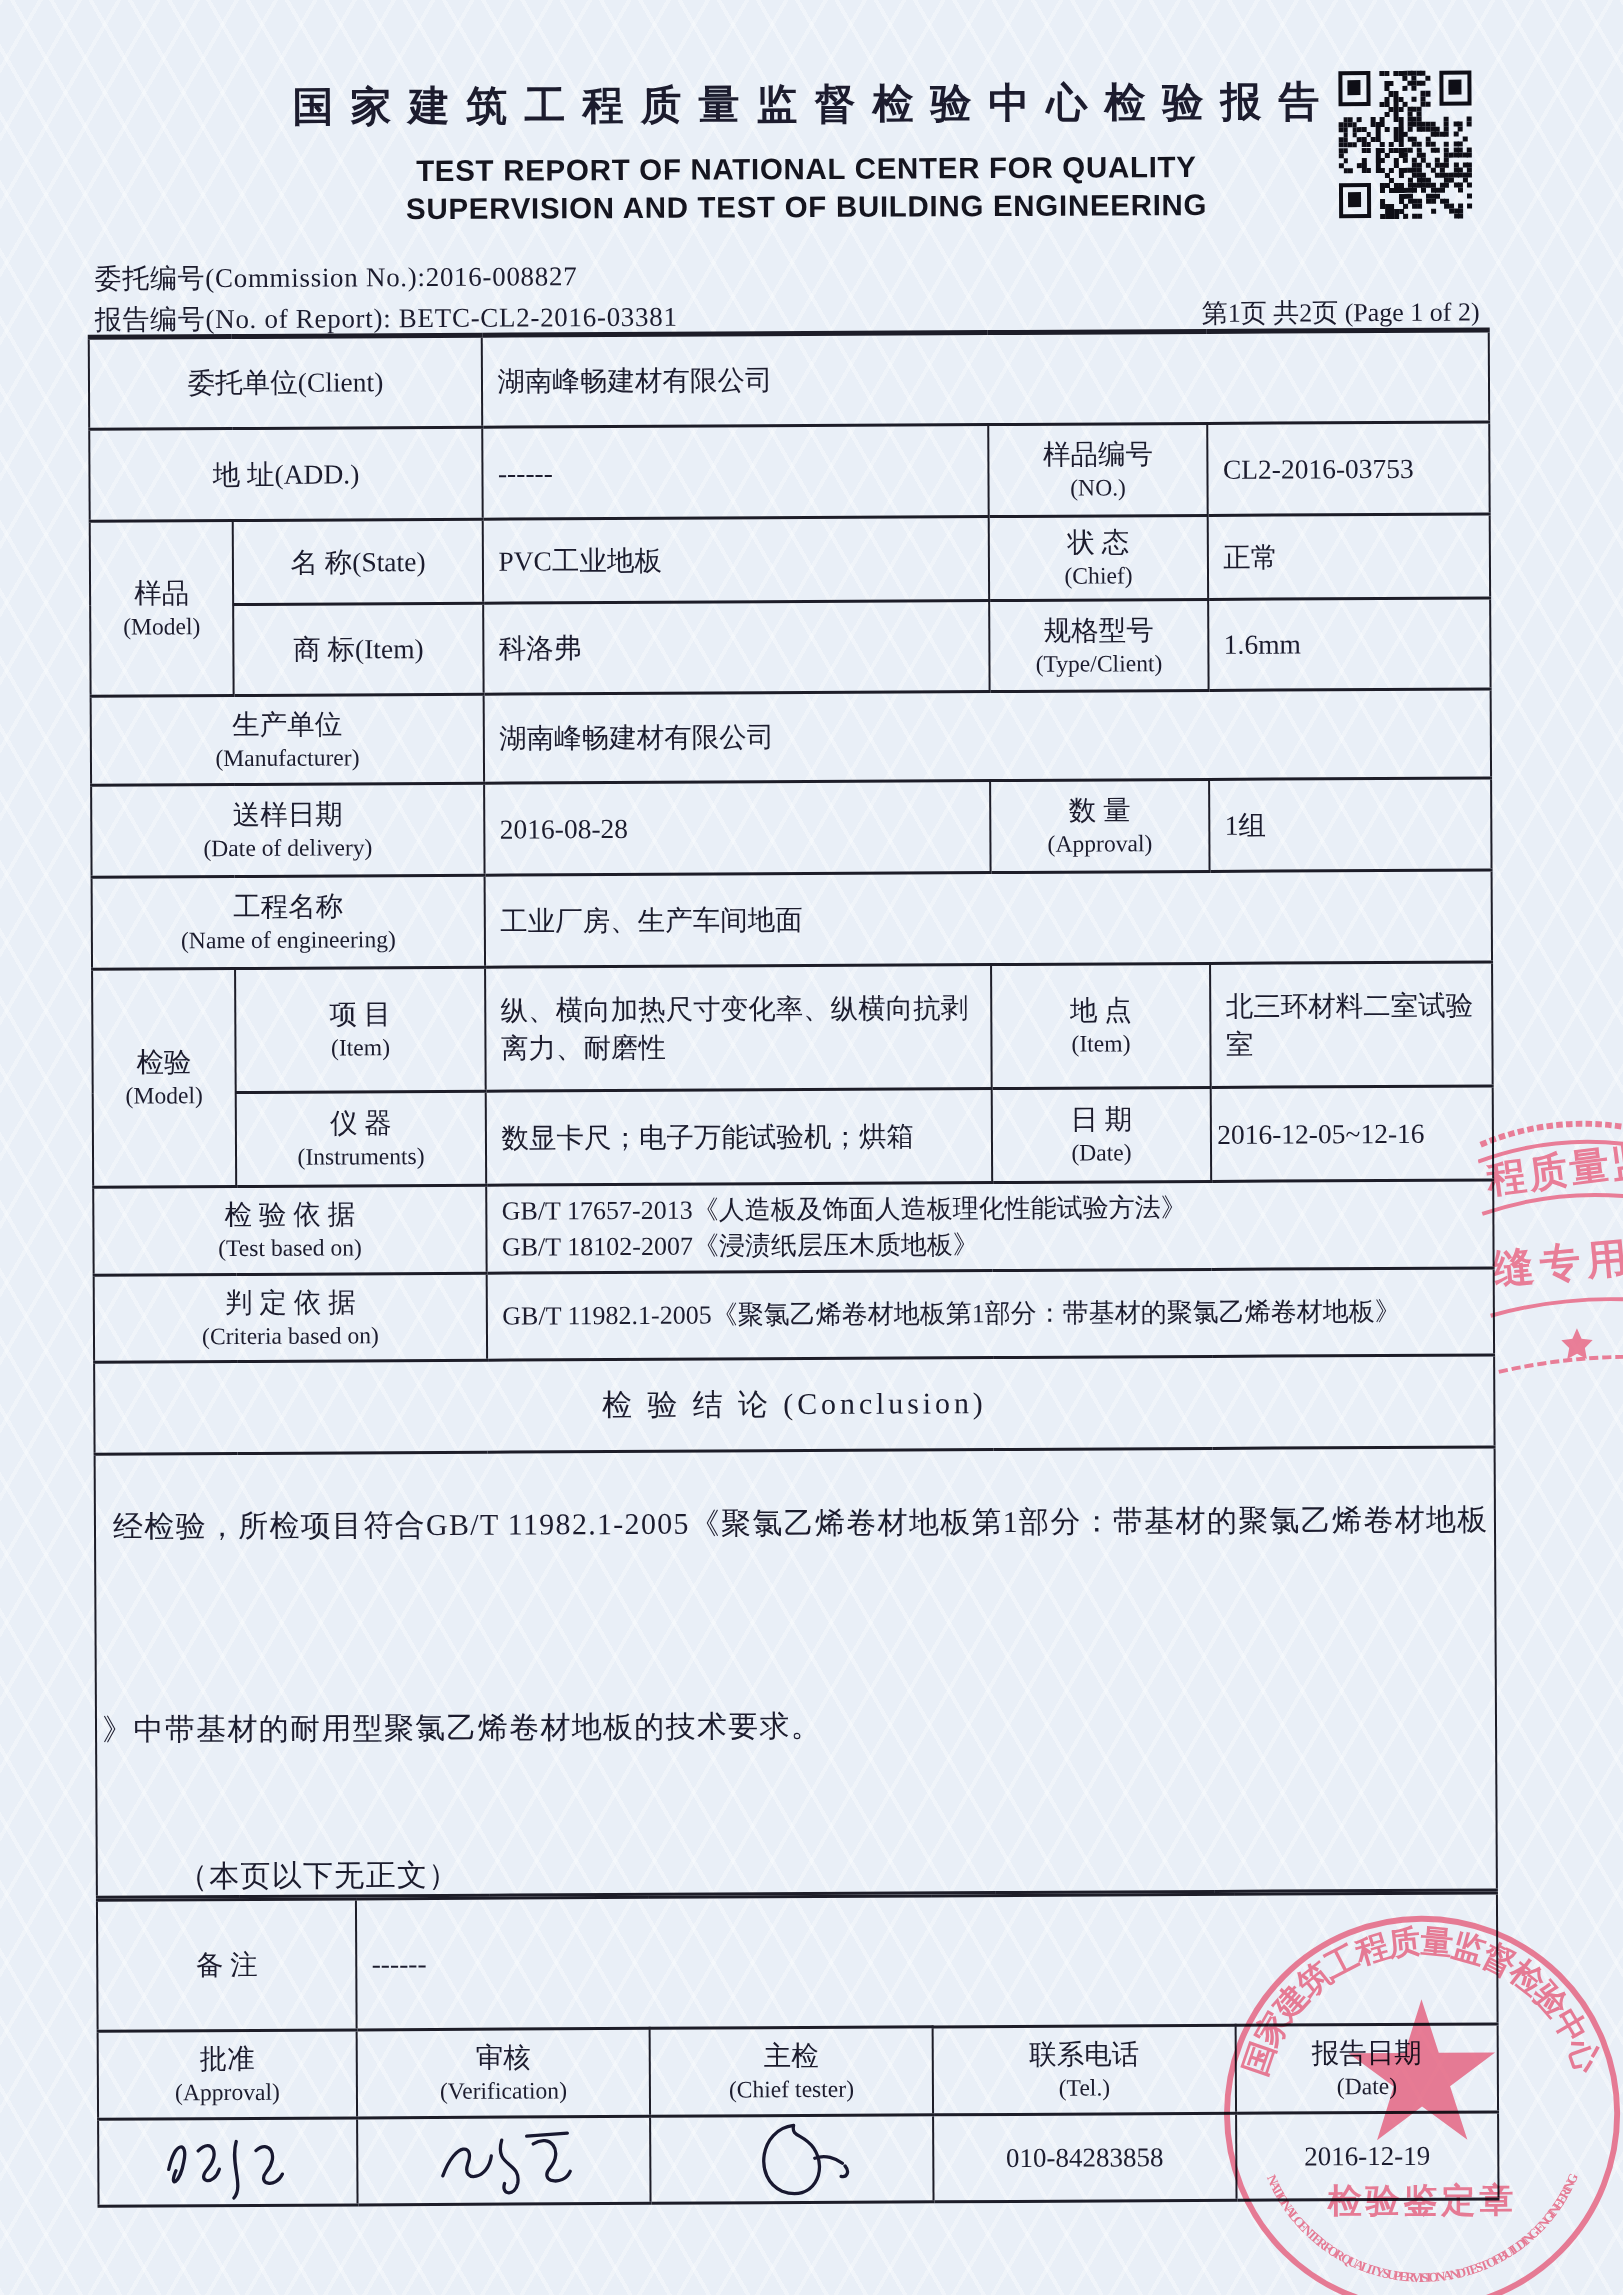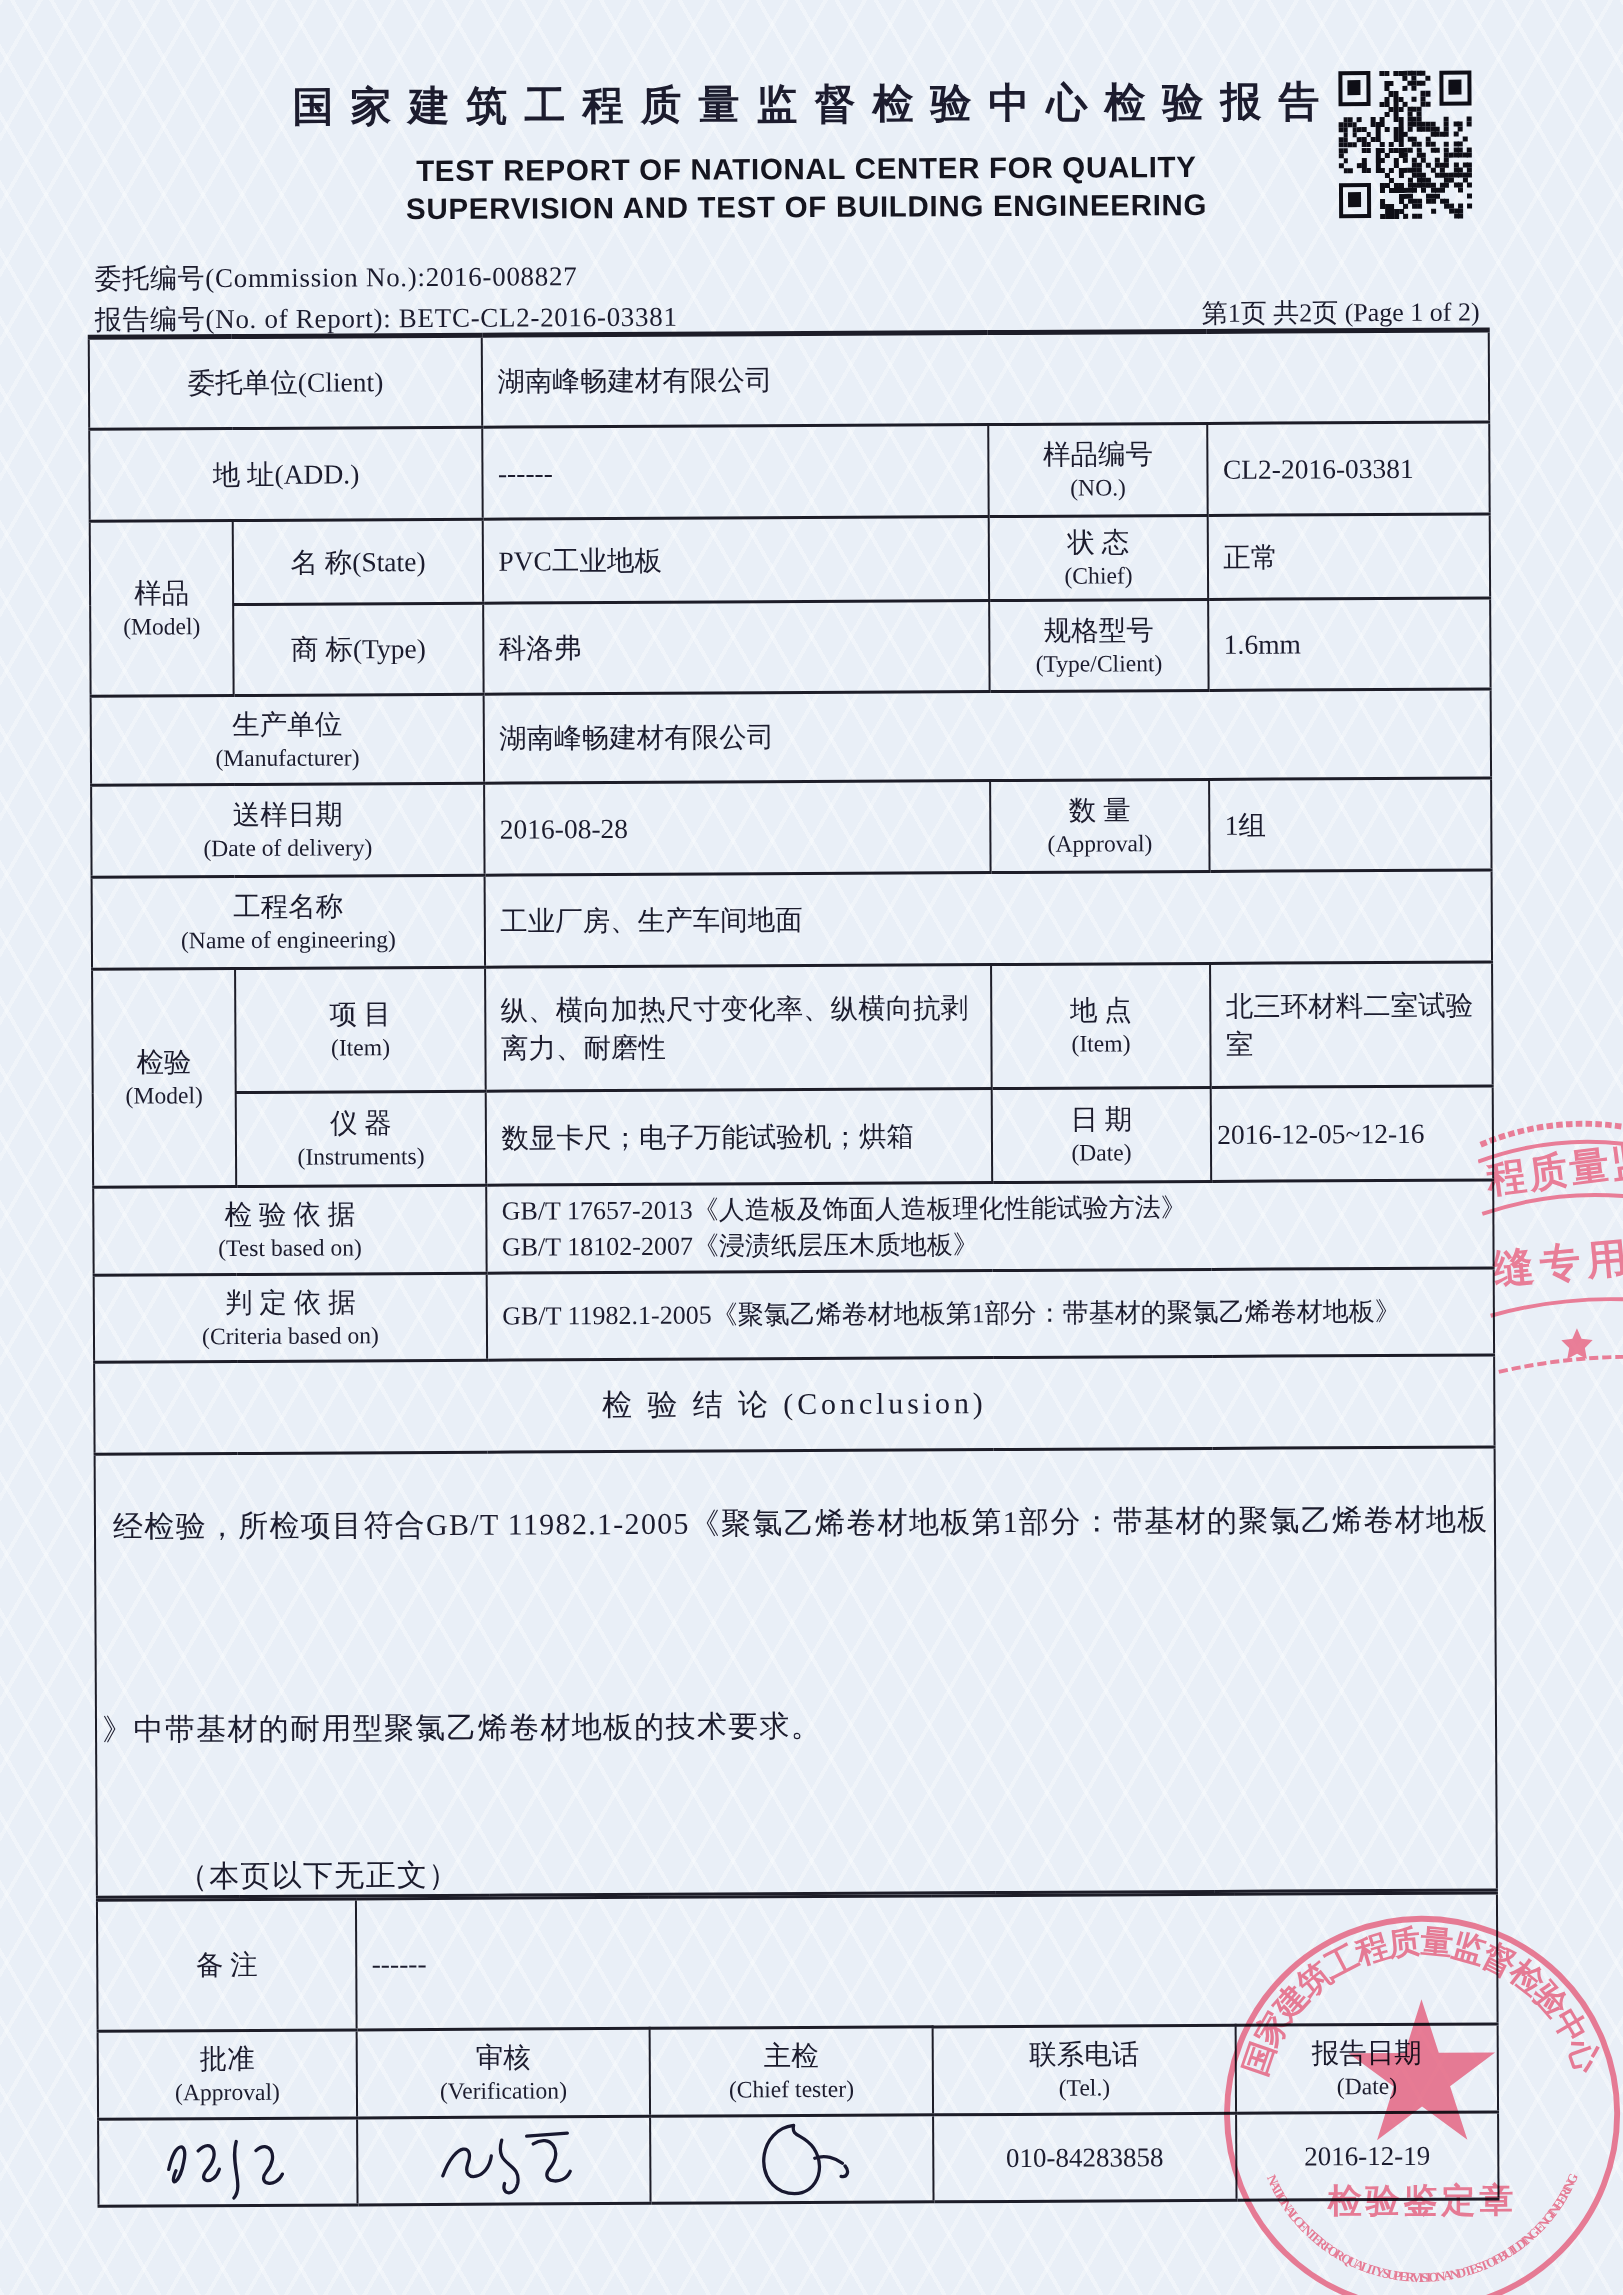--- a/index.html
+++ b/index.html
@@ -411,37 +411,37 @@
       <td class="lab one" colspan="2"><span class="cn">委托单位(Client)</span></td>
       <td class="val" colspan="3"><span>湖南峰畅建材有限公司</span></td>
     </tr>
     <tr style="height:92px">
       <td class="lab one" colspan="2"><span class="cn">地 址(ADD.)</span></td>
       <td class="val"><span>------</span></td>
       <td class="lab">
                 <span class="cn">样品编号</span>
                 <span class="sub">(NO.)</span>
               </td>
-      <td class="val"><span>CL2-2016-03381</span></td>
+      <td class="val"><span>CL2-2016-03753</span></td>
     </tr>
     <tr style="height:84px">
       <td class="lab" rowspan="2">
                 <span class="cn">样品</span>
                 <span class="sub">(Model)</span>
               </td>
       <td class="lab one"><span class="cn">名 称(State)</span></td>
       <td class="val"><span>PVC工业地板</span></td>
       <td class="lab">
                 <span class="cn">状 态</span>
                 <span class="sub">(Chief)</span>
               </td>
       <td class="val"><span>正常</span></td>
     </tr>
     <tr style="height:91px">
-      <td class="lab one"><span class="cn">商 标(Type)</span></td>
+      <td class="lab one"><span class="cn">商 标(Item)</span></td>
       <td class="val"><span>科洛弗</span></td>
       <td class="lab">
                 <span class="cn">规格型号</span>
                 <span class="sub">(Type/Client)</span>
               </td>
       <td class="val"><span>1.6mm</span></td>
     </tr>
     <tr style="height:89px">
       <td class="lab" colspan="2">
                 <span class="cn">生产单位</span>

